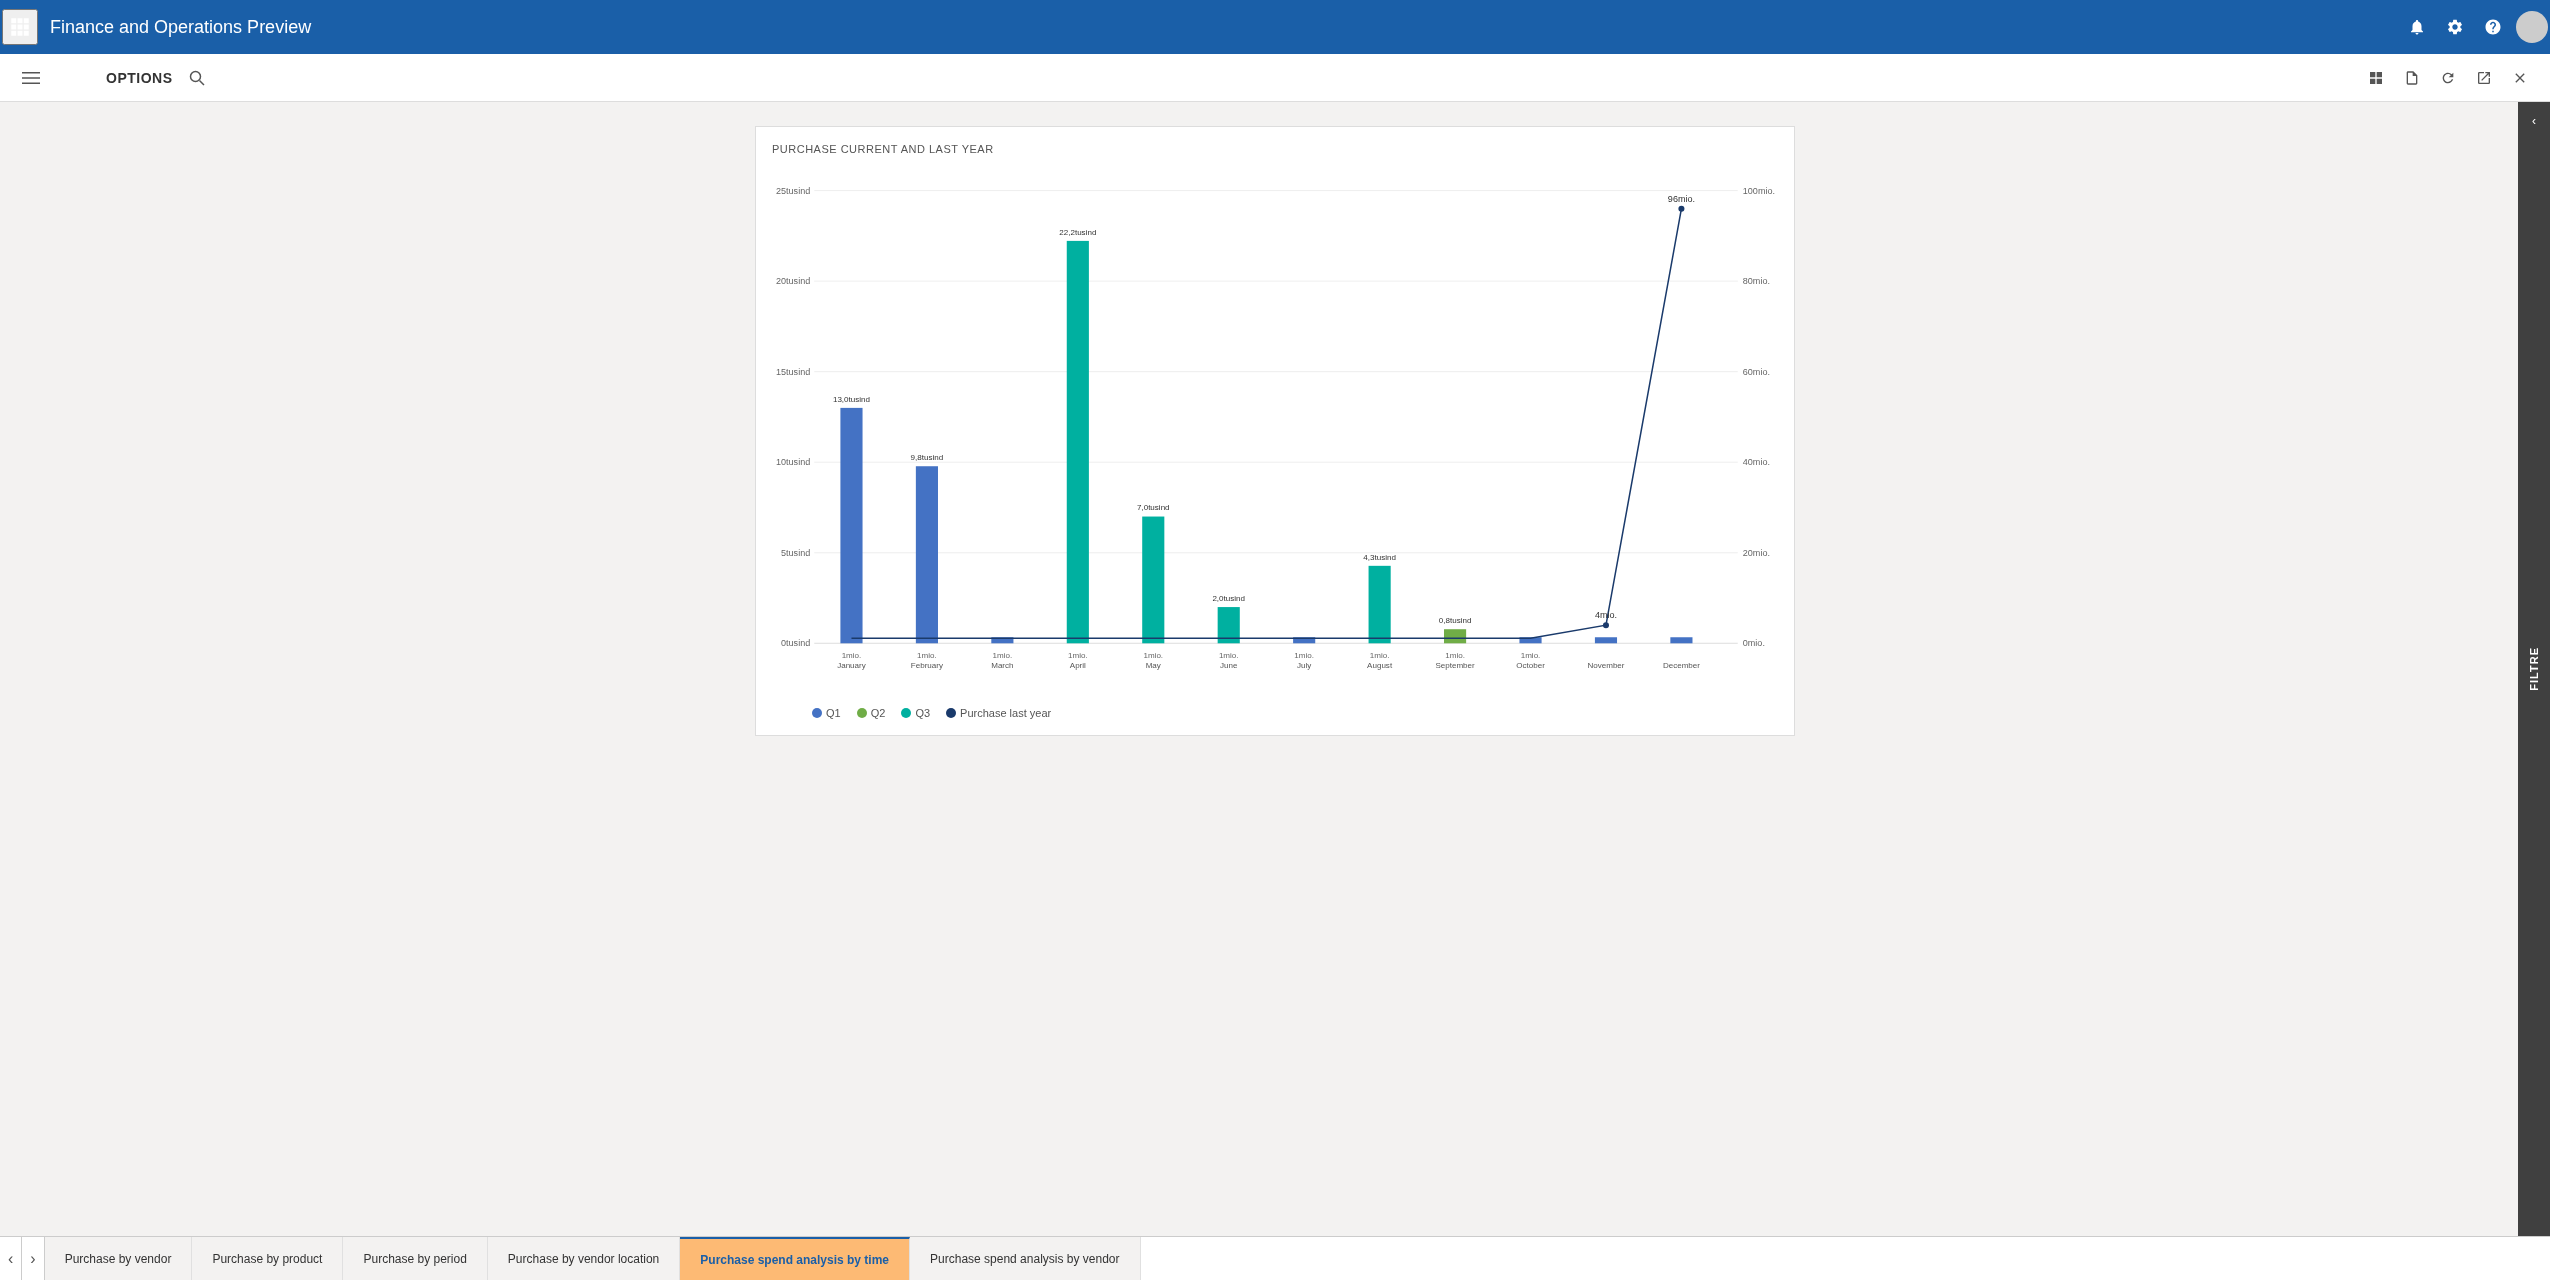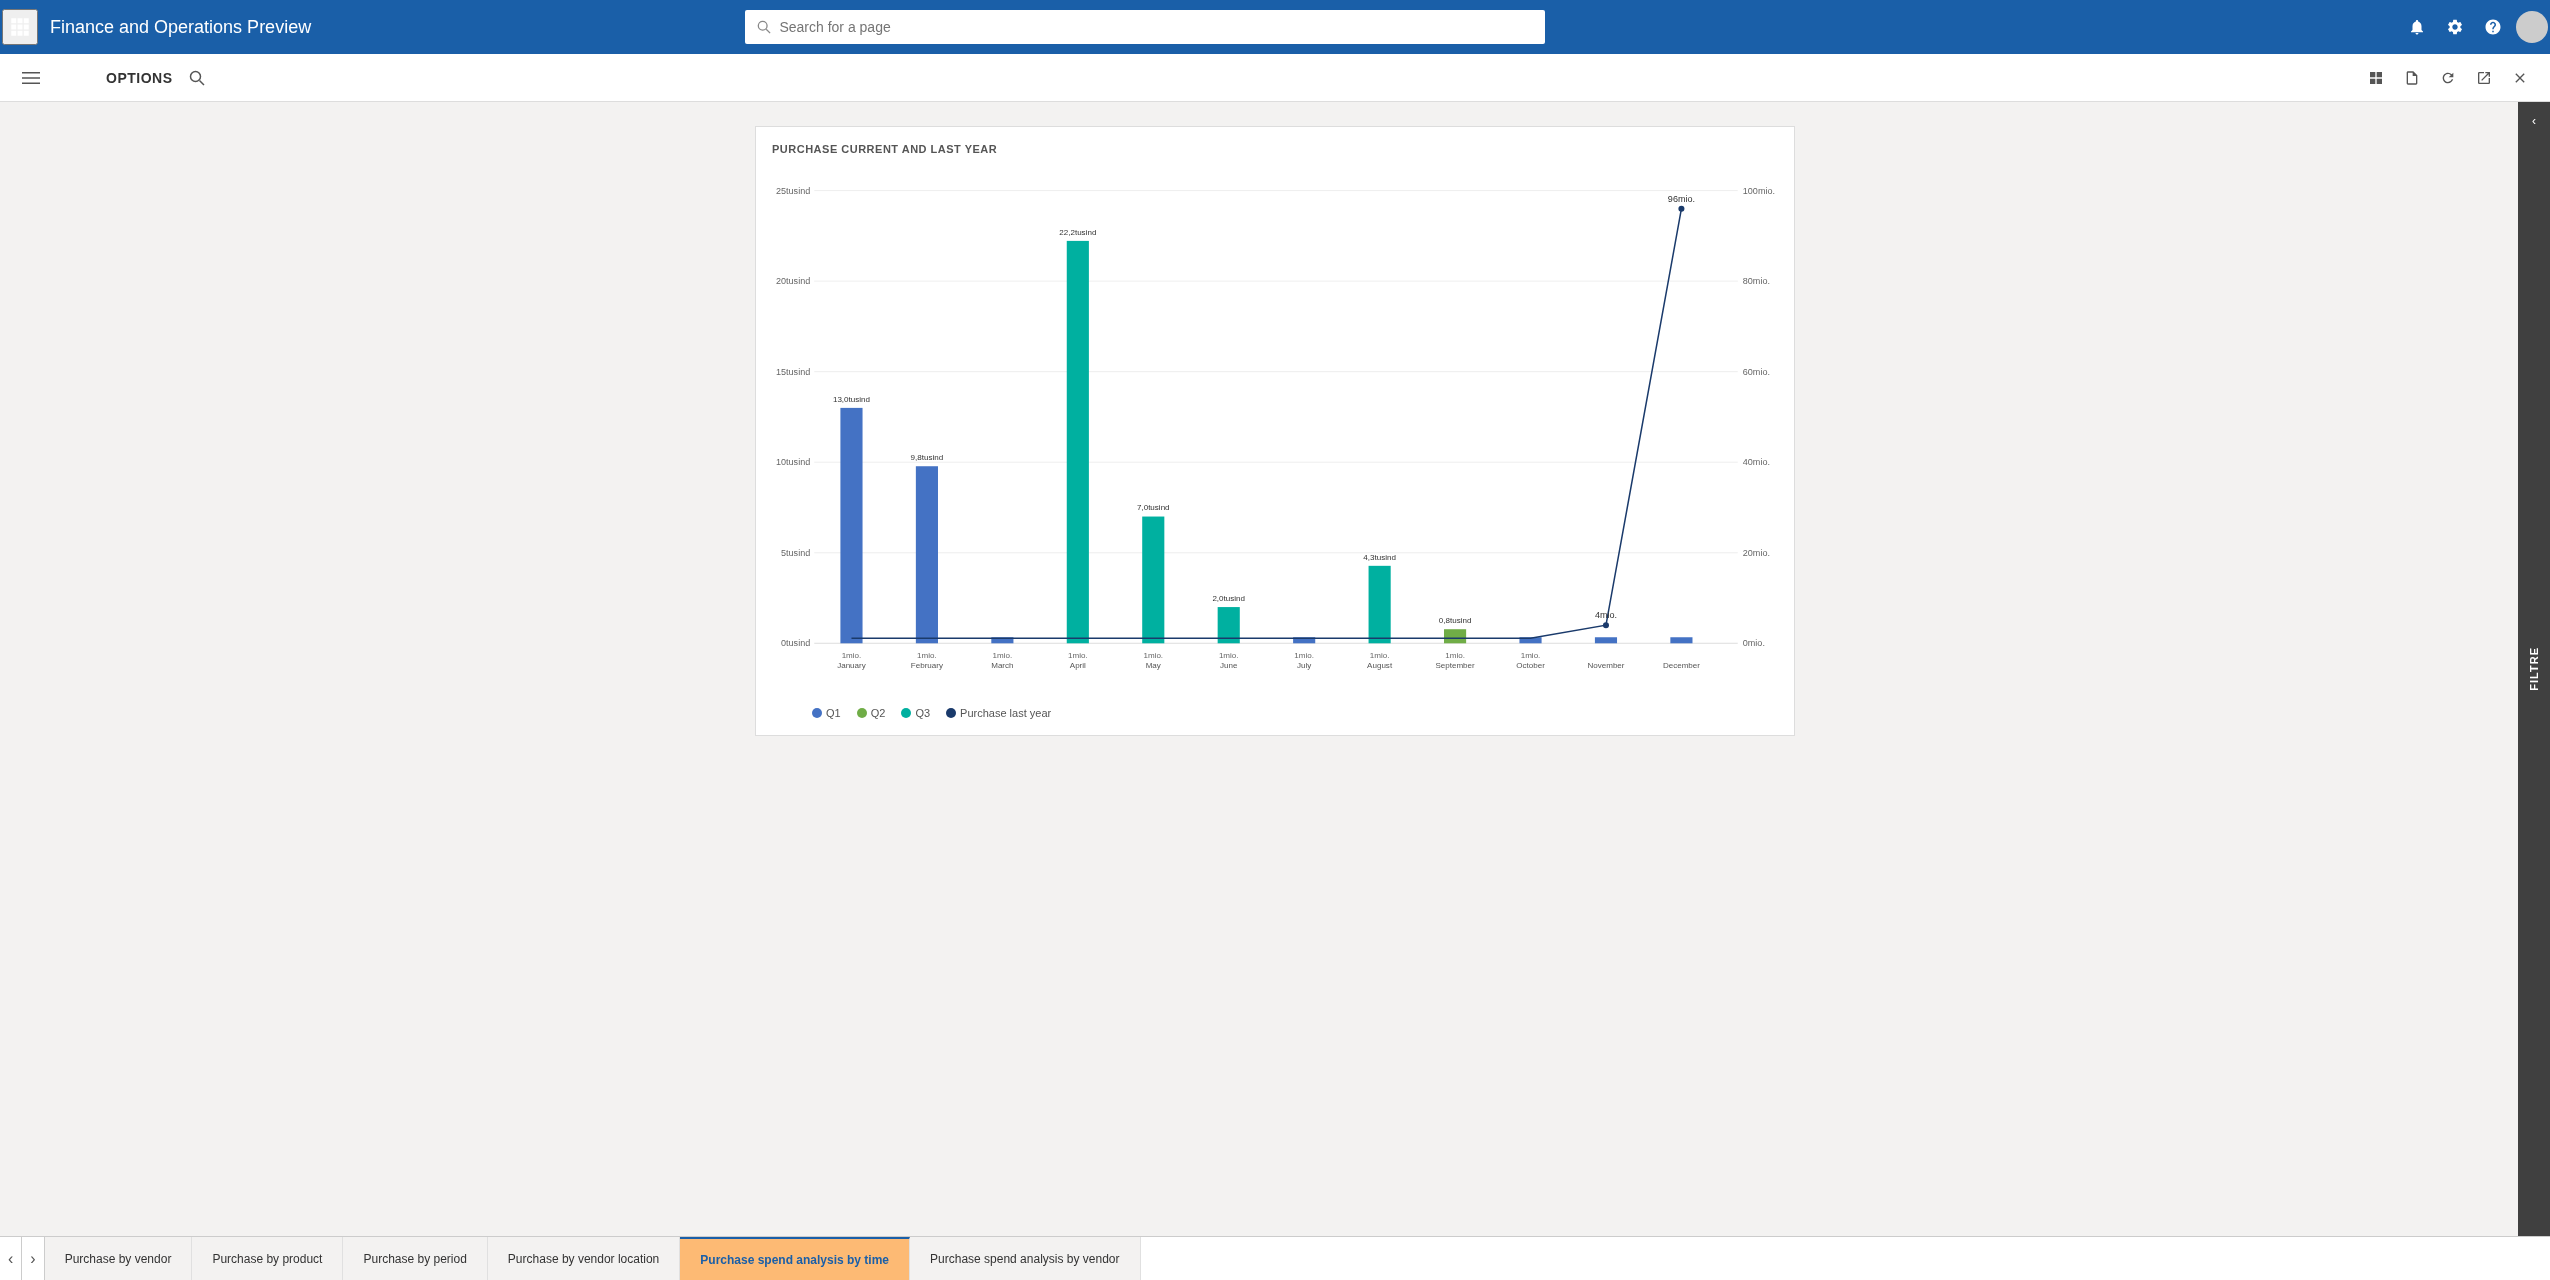--- a/index.html
+++ b/index.html
@@ -65,21 +65,21 @@
     
     .chart-wrapper {
       background: #fff;
       border: 1px solid #ddd;
       margin: 0 auto;
       width: 1040px;
       padding: 16px;
     }
     .chart-section-title {
       font-size: 11px;
-      font-weight: 700;
+      font-weight: 400;
       color: #555;
       letter-spacing: 0.5px;
       margin-bottom: 12px;
     }
     .chart-area {
       position: relative;
       width: 100%;
       height: 520px;
     }
     .chart-svg { width: 100%; height: 100%; }
@@ -168,27 +168,20 @@
         <rect x="11" y="1" width="4" height="4"></rect>
         <rect x="1" y="6" width="4" height="4"></rect>
         <rect x="6" y="6" width="4" height="4"></rect>
         <rect x="11" y="6" width="4" height="4"></rect>
         <rect x="1" y="11" width="4" height="4"></rect>
         <rect x="6" y="11" width="4" height="4"></rect>
         <rect x="11" y="11" width="4" height="4"></rect>
       </svg>
   </button>
   <span class="nav-title">Finance and Operations Preview</span>
-  <div class="nav-search">
-    <svg width="14" height="14" viewBox="0 0 16 16" fill="#888">
-        <circle cx="6.5" cy="6.5" r="5" stroke="#888" stroke-width="1.5" fill="none"></circle>
-        <line x1="10.5" y1="10.5" x2="15" y2="15" stroke="#888" stroke-width="1.5"></line>
-      </svg>
-    <input type="text" placeholder="Search for a page" style="">
-  </div>
   <div class="nav-right">
     <button class="nav-icon-btn">
       <svg width="18" height="18" viewBox="0 0 24 24" fill="white">
           <path d="M12 22c1.1 0 2-.9 2-2h-4c0 1.1.9 2 2 2zm6-6v-5c0-3.07-1.64-5.64-4.5-6.32V4c0-.83-.67-1.5-1.5-1.5s-1.5.67-1.5 1.5v.68C7.63 5.36 6 7.92 6 11v5l-2 2v1h16v-1l-2-2z"></path>
         </svg>
     </button>
     <button class="nav-icon-btn">
       <svg width="18" height="18" viewBox="0 0 24 24" fill="white">
           <path d="M19.14 12.94c.04-.3.06-.61.06-.94s-.02-.64-.07-.94l2.03-1.58c.18-.14.23-.41.12-.61l-1.92-3.32c-.12-.22-.37-.29-.59-.22l-2.39.96c-.5-.38-1.03-.7-1.62-.94l-.36-2.54c-.04-.24-.24-.41-.48-.41h-3.84c-.24 0-.43.17-.47.41l-.36 2.54c-.59.24-1.13.57-1.62.94l-2.39-.96c-.22-.08-.47 0-.59.22L2.74 8.87c-.12.21-.08.47.12.61l2.03 1.58c-.05.3-.09.63-.09.94s.02.64.07.94l-2.03 1.58c-.18.14-.23.41-.12.61l1.92 3.32c.12.22.37.29.59.22l2.39-.96c.5.38 1.03.7 1.62.94l.36 2.54c.05.24.24.41.48.41h3.84c.24 0 .44-.17.47-.41l.36-2.54c.59-.24 1.13-.56 1.62-.94l2.39.96c.22.08.47 0 .59-.22l1.92-3.32c.12-.22.07-.47-.12-.61l-2.01-1.58zM12 15.6c-1.98 0-3.6-1.62-3.6-3.6s1.62-3.6 3.6-3.6 3.6 1.62 3.6 3.6-1.62 3.6-3.6 3.6z"></path>
         </svg>

